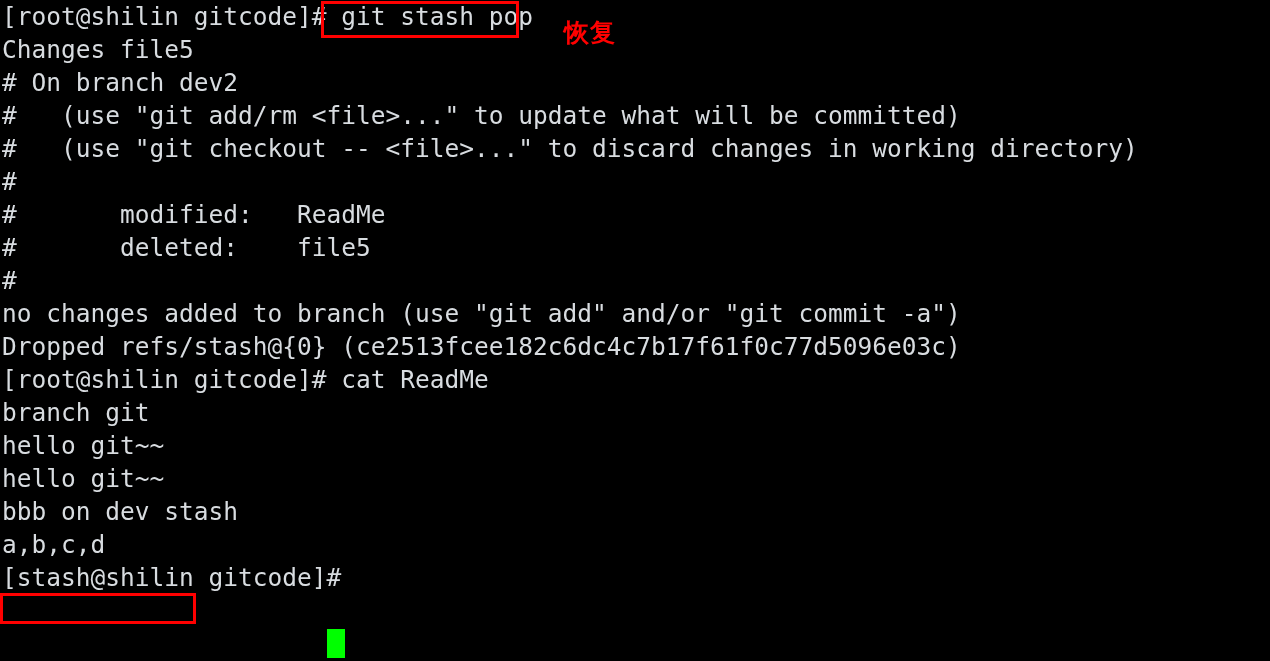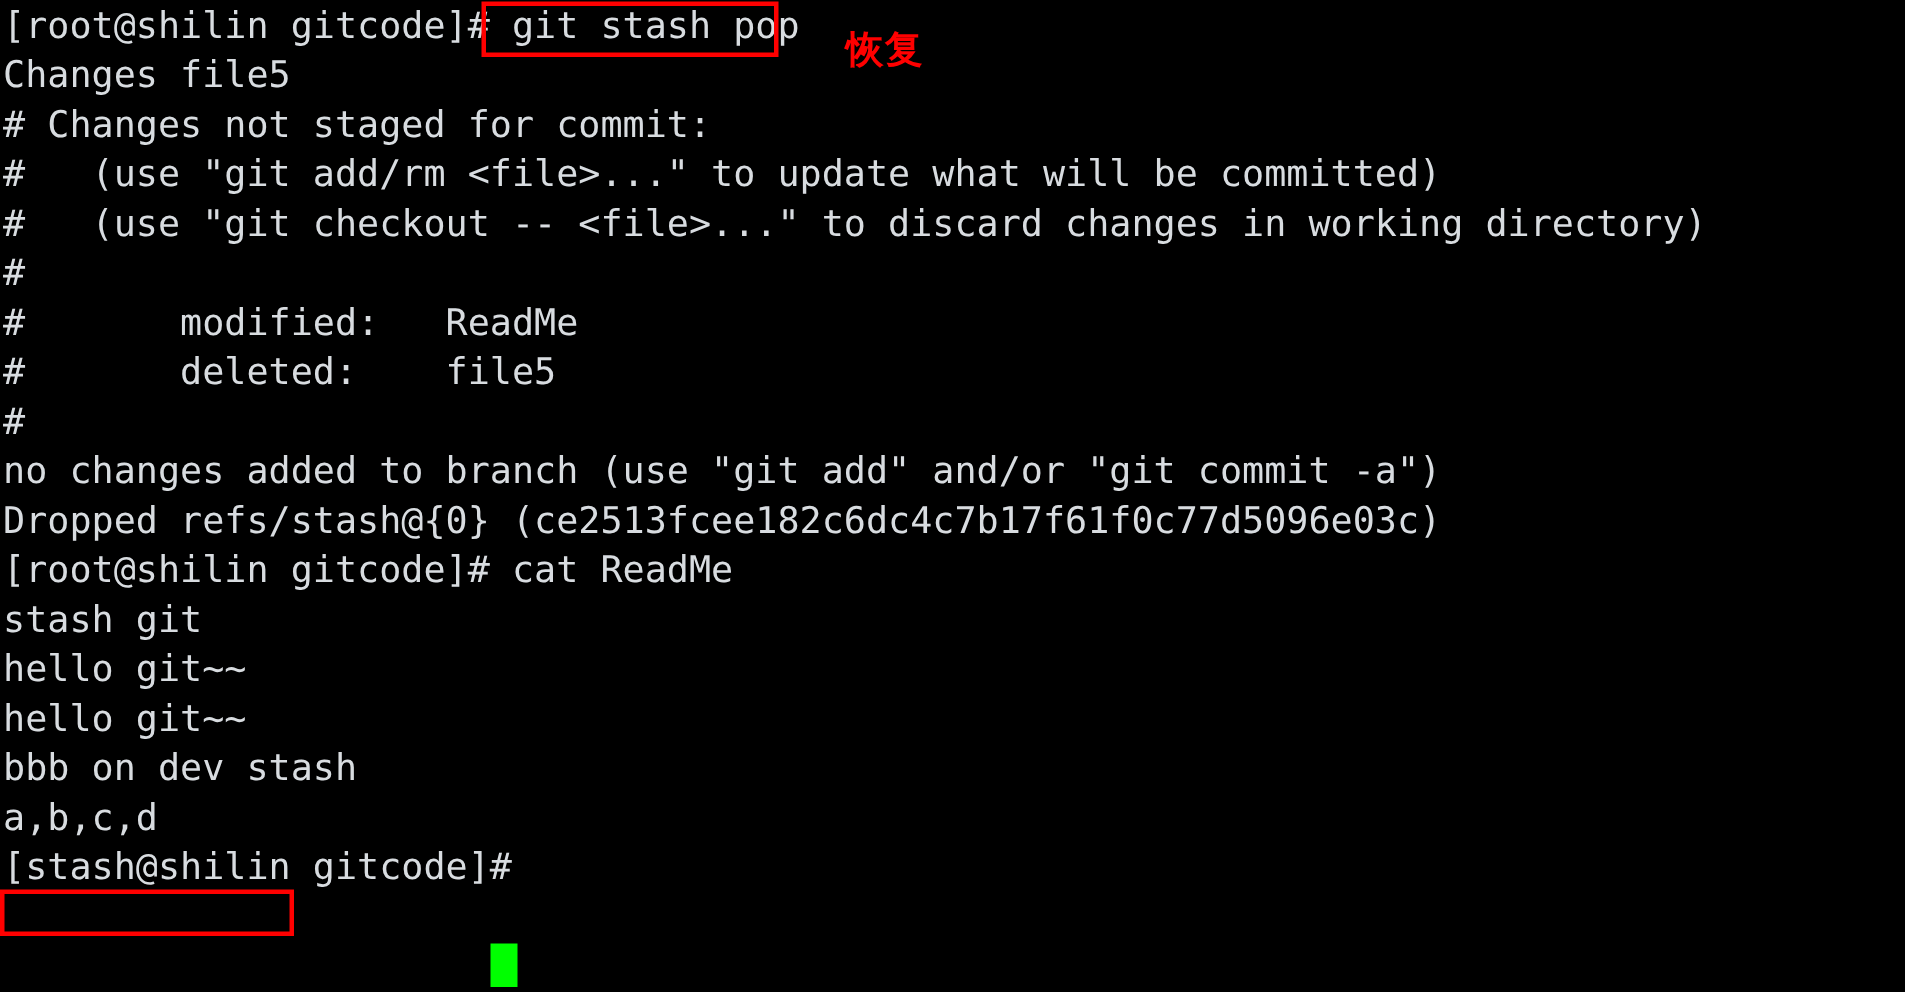--- a/index.html
+++ b/index.html
@@ -80,31 +80,31 @@
     background: #00ff00;
   }
 </style>
 </head>
 <body>
 
 <div id="terminal">
 
   <div class="term-line"><span class="txt">[root@shilin gitcode]# git stash pop</span></div>
   <div class="term-line"><span class="txt">Changes file5</span></div>
-  <div class="term-line"><span class="txt"># Changes not staged for commit:</span></div>
+  <div class="term-line"><span class="txt"># On branch dev2</span></div>
   <div class="term-line"><span class="txt">#   (use "git add/rm &lt;file&gt;..." to update what will be committed)</span></div>
   <div class="term-line"><span class="txt">#   (use "git checkout -- &lt;file&gt;..." to discard changes in working directory)</span></div>
   <div class="term-line"><span class="txt">#</span></div>
   <div class="term-line"><span class="txt">#       modified:   ReadMe</span></div>
   <div class="term-line"><span class="txt">#       deleted:    file5</span></div>
   <div class="term-line"><span class="txt">#</span></div>
   <div class="term-line"><span class="txt">no changes added to branch (use "git add" and/or "git commit -a")</span></div>
   <div class="term-line"><span class="txt">Dropped refs/stash@{0} (ce2513fcee182c6dc4c7b17f61f0c77d5096e03c)</span></div>
   <div class="term-line"><span class="txt">[root@shilin gitcode]# cat ReadMe</span></div>
-  <div class="term-line"><span class="txt">stash git</span></div>
+  <div class="term-line"><span class="txt">branch git</span></div>
   <div class="term-line"><span class="txt">hello git~~</span></div>
   <div class="term-line"><span class="txt">hello git~~</span></div>
   <div class="term-line"><span class="txt">bbb on dev stash</span></div>
   <div class="term-line"><span class="txt">a,b,c,d</span></div>
   <div class="term-line"><span class="txt">[stash@shilin gitcode]# </span></div>
 
   <div class="annot-box" id="box-cmd"></div>
   <div class="annot-box" id="box-codeing"></div>
 
   <div class="annot-text" id="annot-huifu">恢复</div>

